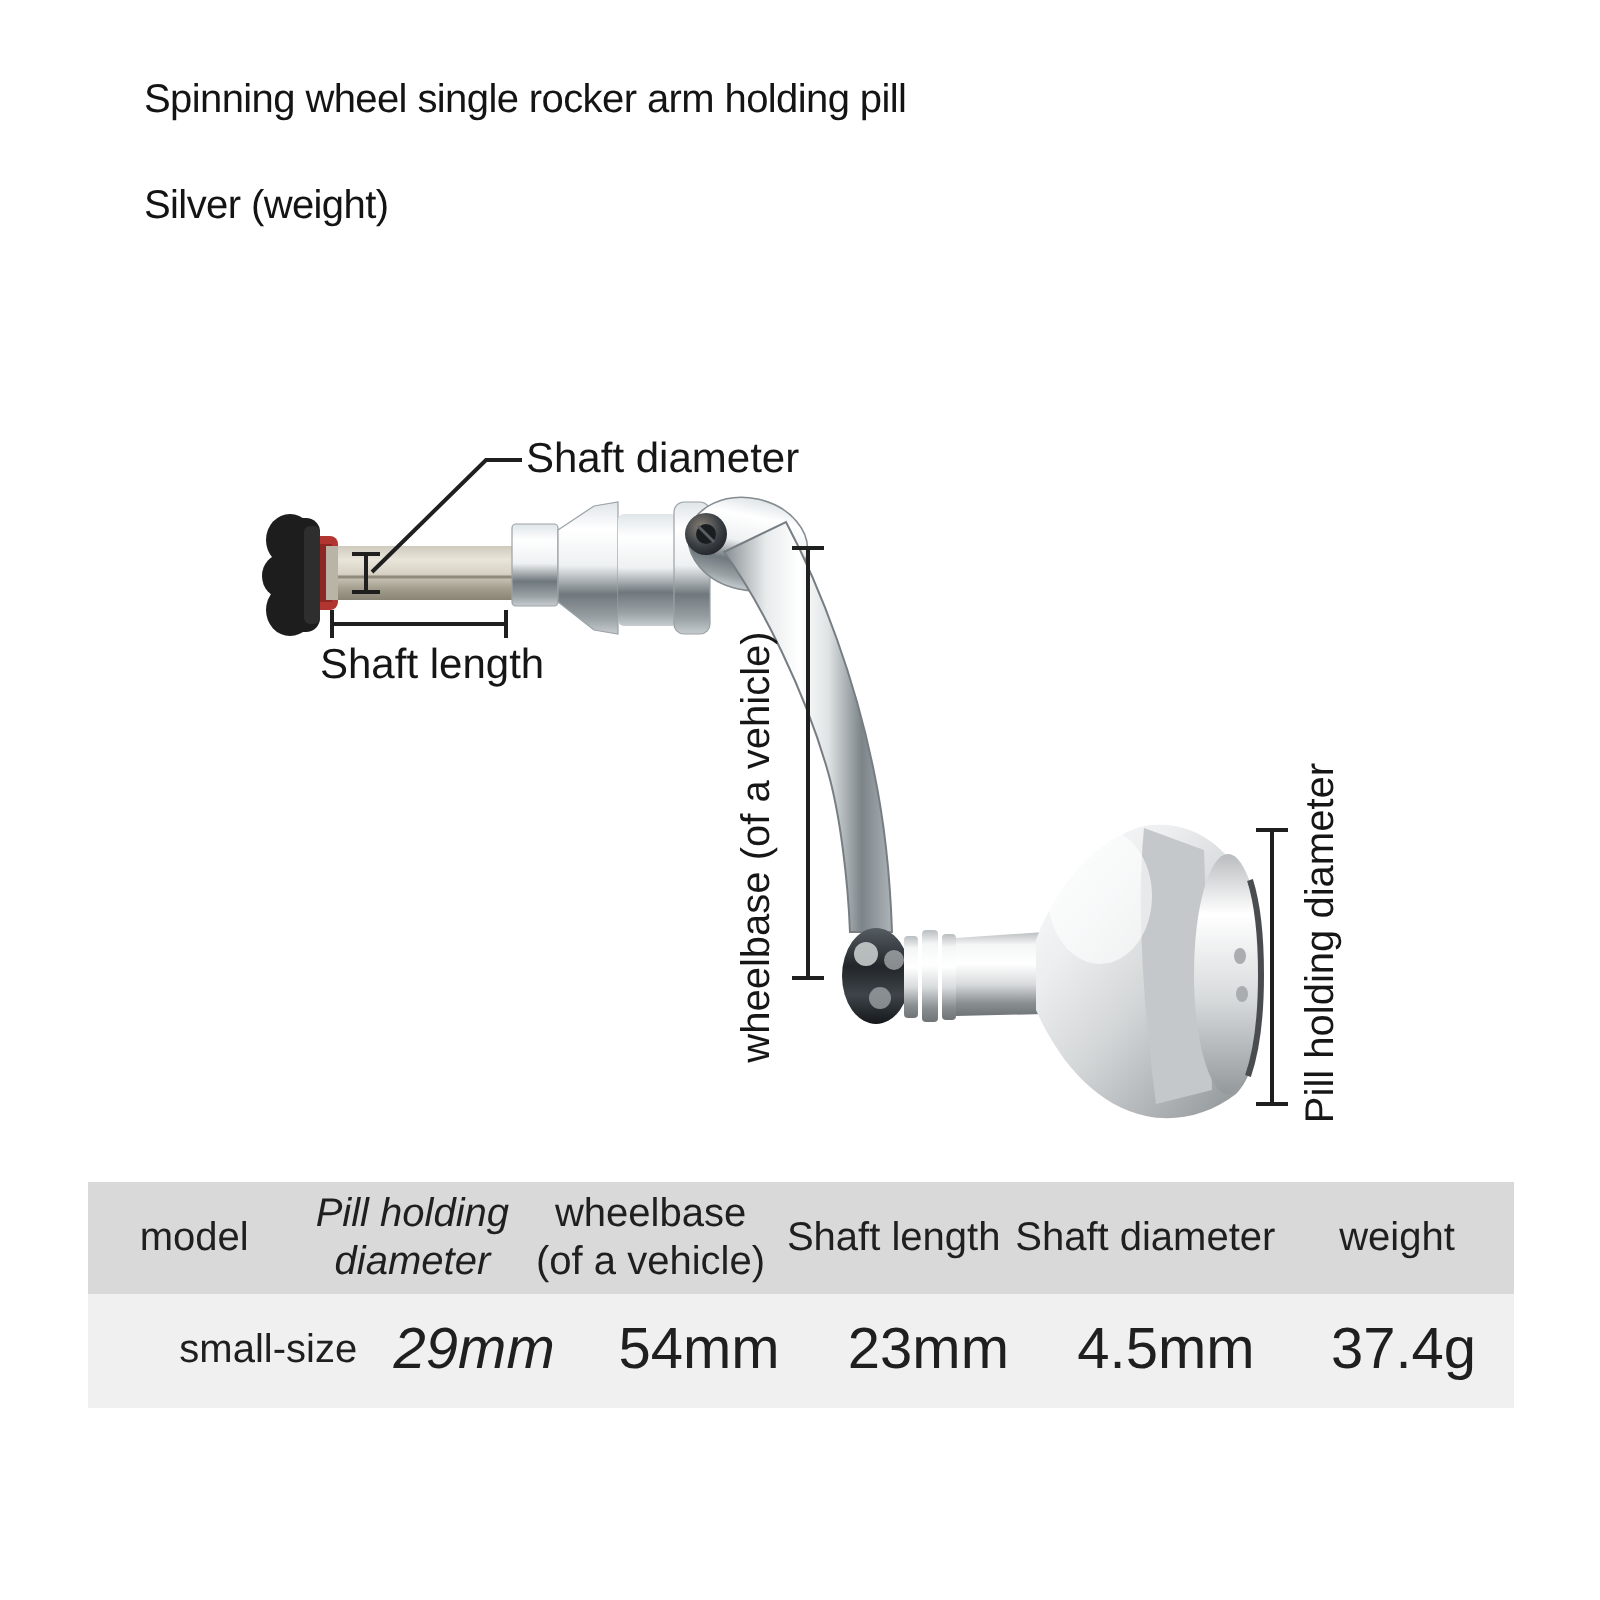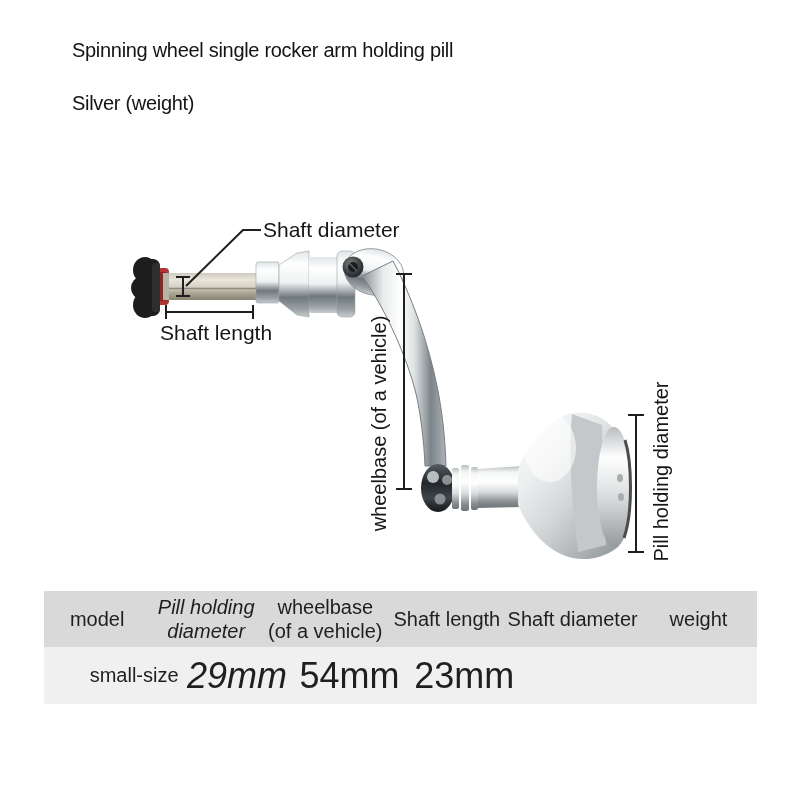--- a/index.html
+++ b/index.html
@@ -30,21 +30,21 @@
   }
   .trow{
     display:flex;height:57px;background:#f0f0f0;padding-left:40px;
   }
   .th{
     display:flex;flex-direction:column;justify-content:center;align-items:center;
     font-size:20px;line-height:24px;color:#1f1f1f;text-align:center;
   }
   .td{
     display:flex;justify-content:center;align-items:center;
-    font-size:36px;color:#1f1f1f;
+    font-size:29px;color:#1f1f1f;
   }
   .td.model-cell{font-size:20px;}
   .c1{width:14.9%;text-align:center;} .c2{width:15.7%;font-style:italic;} .c3{width:17.7%;}
   .c4{width:16.4%;} .c5{width:18.9%;} .c6{width:16.4%;}
 </style>
 </head>
 <body>
 
 <div class="title">
   <div>Spinning wheel single rocker arm holding pill</div>
@@ -216,14 +216,16 @@
     </div>
     <div class="th c6">
       <div>weight</div>
     </div>
   </div>
   <div class="trow">
     <div class="td model-cell c1">small-size</div>
     <div class="td c2">29mm</div>
     <div class="td c3">54mm</div>
     <div class="td c4">23mm</div>
+    <div class="td c5">4.5mm</div>
+    <div class="td c6">37.4g</div>
   </div>
 </div>
 
 </body></html>

